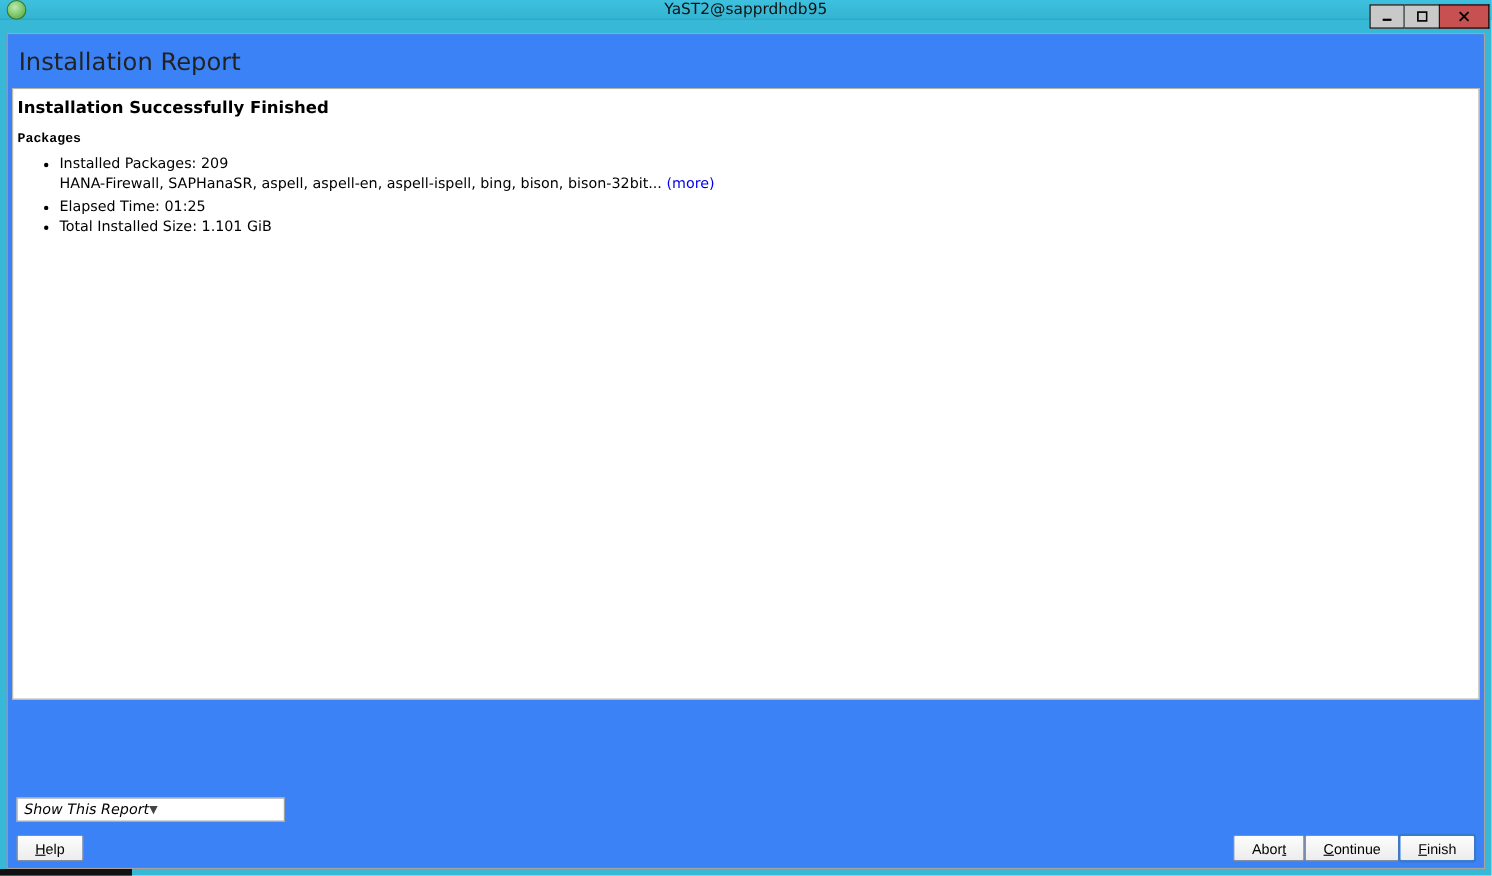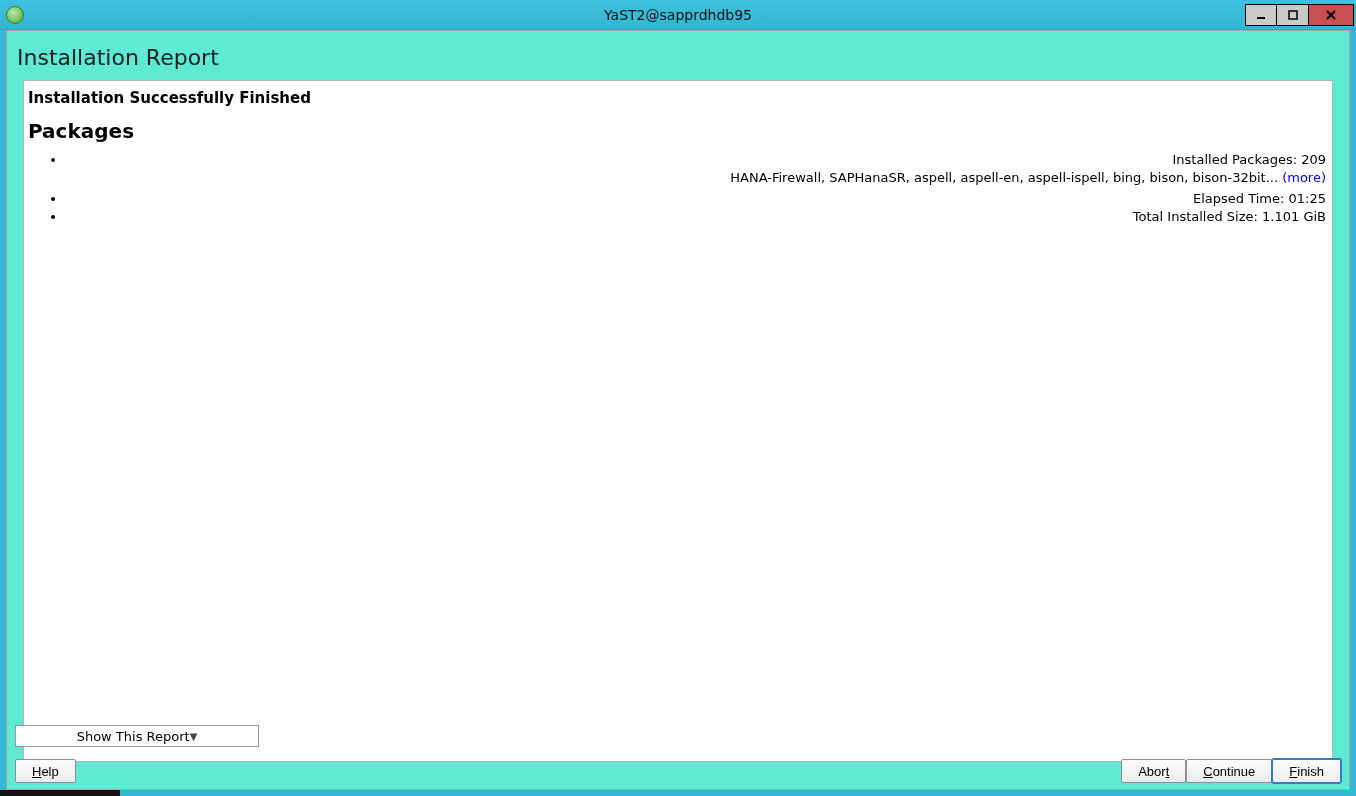--- a/index.html
+++ b/index.html
@@ -1,21 +1,21 @@
 <!DOCTYPE html>
 <html><head>
 <meta charset="utf-8">
 <style>
   * { box-sizing: border-box; }
   html, body { margin: 0; padding: 0; font-family: "DejaVu Sans", "Liberation Sans", Arial, sans-serif; font-size: 13px; }
   body { background: #36b8d6; width: 1356px; height: 796px; overflow: hidden; }
 
   
   .titlebar {
-    height: 30px;
+    height: 18px;
     background: linear-gradient(#3dc1de, #34b4d1);
     display: flex;
     align-items: center;
     position: relative;
     border-bottom: 1px solid #2da7c3;
   }
   .titlebar .app-icon {
     width: 18px; height: 18px; margin-left: 6px;
     background: radial-gradient(circle at 40% 35%, #bfe9b3 0%, #7fc96b 50%, #4a9c3a 100%);
     border-radius: 50%;
@@ -35,60 +35,61 @@
     cursor: pointer;
   }
   .titlebar .win-btn.min { background: #c9c9c9; }
   .titlebar .win-btn.max { background: #c9c9c9; border-left: none; }
   .titlebar .win-btn.close { background: #c75050; color: #000; border-left: none; margin-right: 2px; width: 45px; }
 
   
   .window-body {
     position: absolute;
     top: 30px; left: 6px; right: 6px; bottom: 6px;
-    background: #5eead4;
+    background: #3b82f6;
     border: 1px solid #a8a49c;
   }
 
   .page-heading {
     font-size: 22px; color: #222;
     padding: 14px 10px 10px 10px;
   }
 
   .report-panel {
-    margin: 0 16px;
+    margin: 0 4px;
     background: #fff;
     border: 1px solid #b7b3aa;
-    height: 682px;
+    height: 556px;
     overflow: auto;
     padding: 6px 6px 6px 4px;
     color: #000;
   }
 
   .report-panel h3.success {
     font-size: 15px; font-weight: bold; margin: 2px 0 10px 0;
   }
   .report-panel h3.section {
-    font-size: 20px; font-weight: bold; margin: 12px 0 8px 0;
+    font-size: 12px; font-weight: bold; margin: 12px 0 8px 0; font-family: Liberation Mono, monospace;
   }
   .report-panel ul { margin: 2px 0 4px 38px; padding: 0; }
-  .report-panel li { margin: 0; padding: 0; line-height: 1.35; text-align: right; }
+  .report-panel li { margin: 0; padding: 0; line-height: 1.35; }
   .report-panel a { color: #0000ee; cursor: pointer; }
 
   .bottom-area {
     position: absolute; left: 8px; right: 8px; bottom: 6px;
   }
   .after-label { font-size: 13px; color: #000; margin-top: 6px; }
   .after-label .ul { text-decoration: underline; }
   .dropdown {
-    display: flex; align-items: center; justify-content: center;
+    display: flex; align-items: center; justify-content: flex-start;
     width: 244px; height: 22px;
     background: #fff; border: 1px solid #999;
     padding: 0 6px 0 6px; font-size: 13px; cursor: pointer;
     margin-top: 2px;
+    font-style: italic;
   }
   .dropdown .arrow { font-size: 10px; color: #444; }
 
   .button-row {
     display: flex; align-items: center; margin-top: 12px;
   }
   .btn {
     height: 24px; padding: 0 16px;
     background: linear-gradient(#fdfdfd, #ececec);
     border: 1px solid #8f8f8f;

